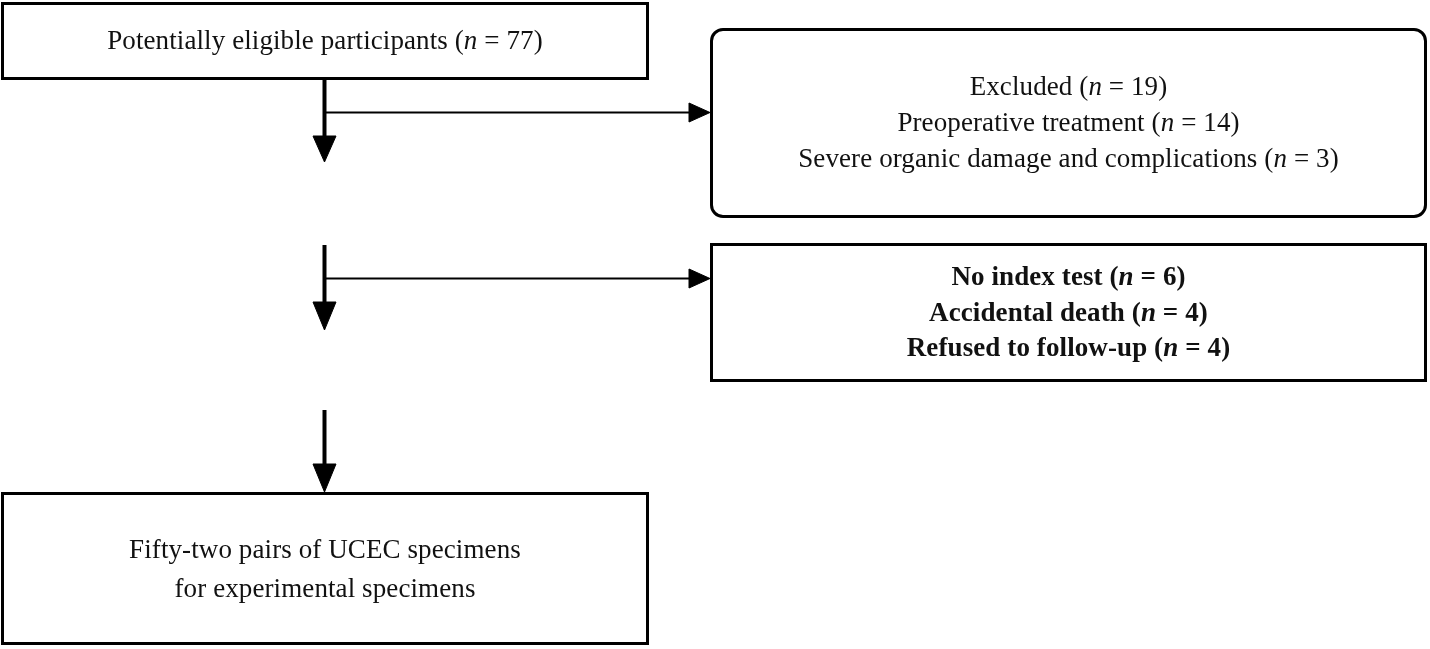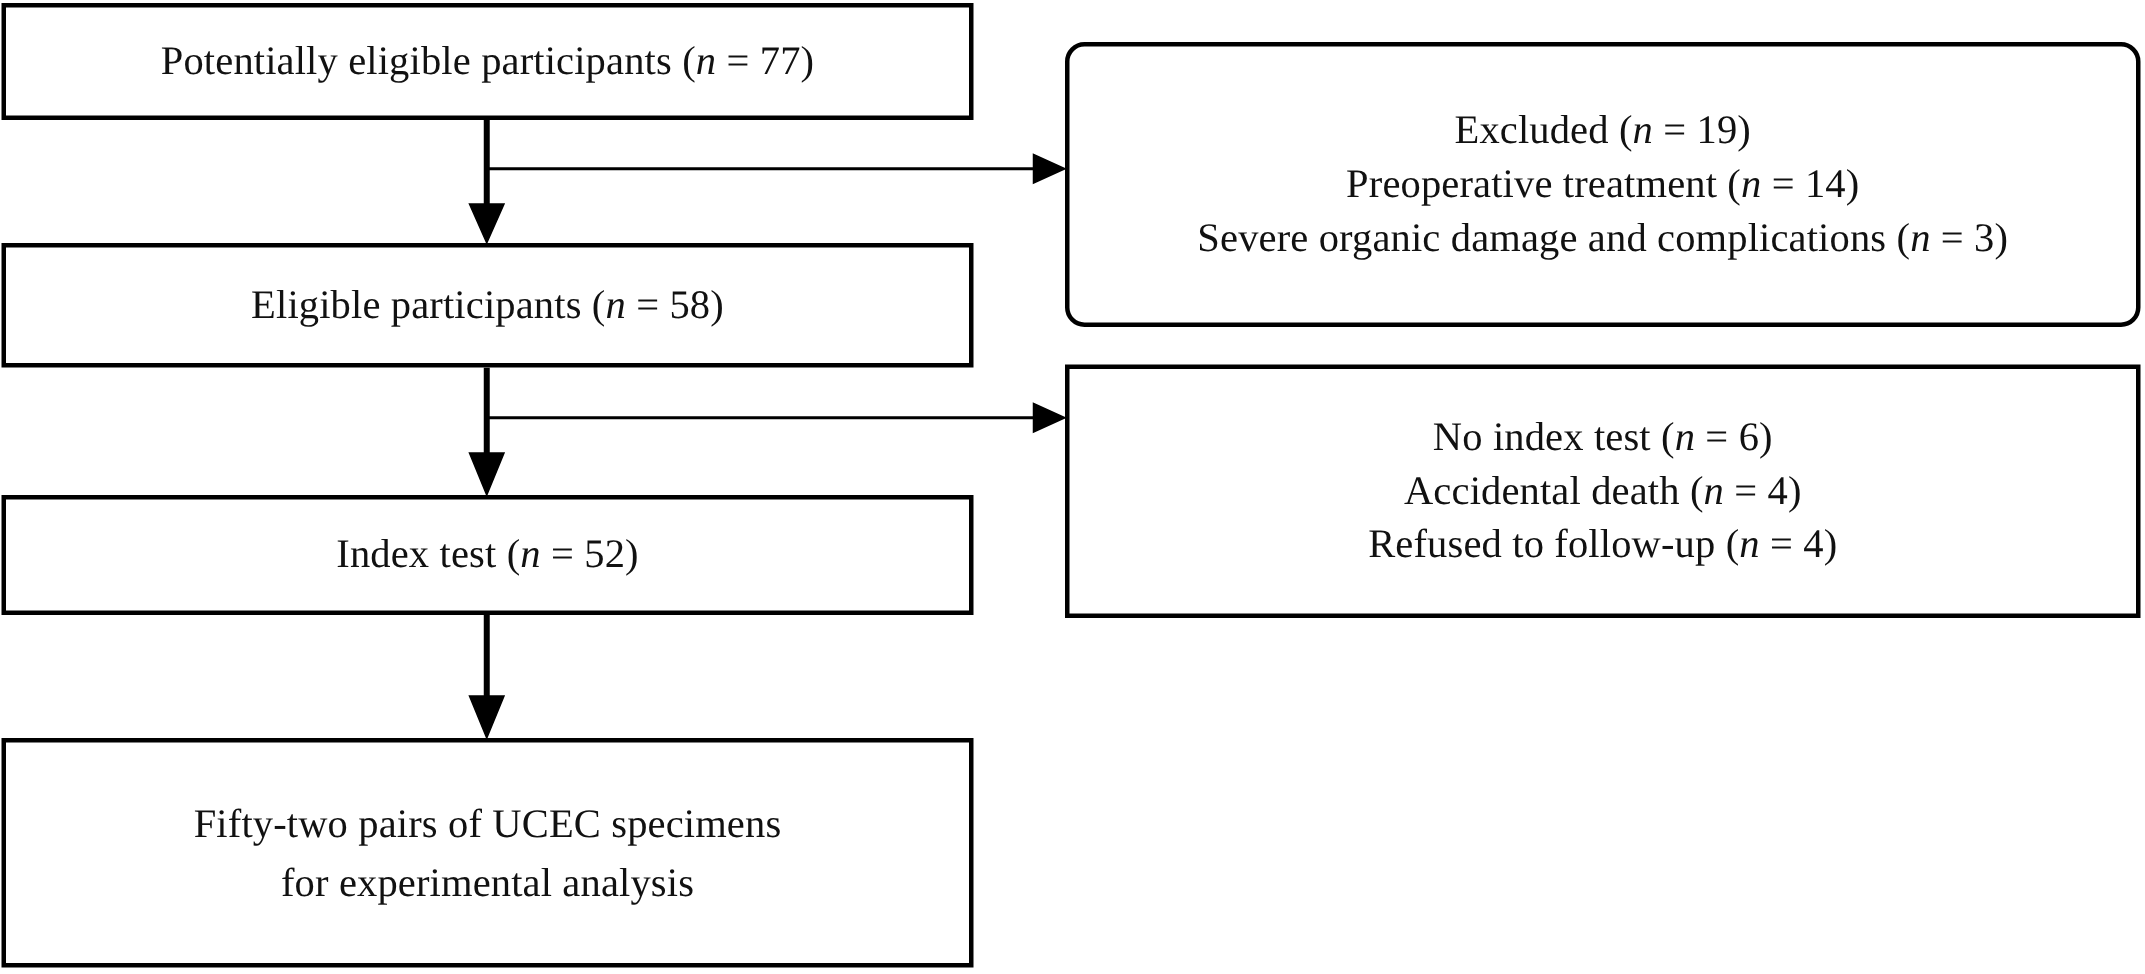--- a/index.html
+++ b/index.html
@@ -35,21 +35,21 @@
 
   
   #node-potentially-eligible{left:1px;top:2px;width:648px;height:78px;}
   #node-eligible{left:1px;top:162px;width:648px;height:83px;}
   #node-index-test{left:1px;top:330px;width:648px;height:80px;}
   #node-specimens{left:1px;top:492px;width:648px;height:153px;}
   #node-specimens .lines{font-size:27px;line-height:1.42;}
 
   
   #node-excluded{left:710px;top:28px;width:717px;height:190px;border-radius:13px;}
-  #node-lost{left:710px;top:243px;width:717px;height:169px;}
+  #node-lost{left:710px;top:243px;width:717px;height:139px;font-weight:bold;}
 
   
   svg#wires{
     position:absolute;left:0;top:0;width:1430px;height:649px;
     pointer-events:none;
   }
 </style>
 </head>
 <body>
 
@@ -83,36 +83,26 @@
 
     </g>
   </svg>
 
   <div class="node" id="node-potentially-eligible">
     <div class="lines">
       <span class="ln">Potentially eligible participants (<em class="var">n</em> = 77)</span>
     </div>
   </div>
 
-  <div class="node" id="node-eligible">
-    <div class="lines">
-      <span class="ln">Eligible participants (<em class="var">n</em> = 58)</span>
-    </div>
-  </div>
 
-  <div class="node" id="node-index-test">
-    <div class="lines">
-      <span class="ln">Index test (<em class="var">n</em> = 52)</span>
-    </div>
-  </div>
 
   <div class="node" id="node-specimens">
     <div class="lines">
       <span class="ln">Fifty-two pairs of UCEC specimens</span>
-      <span class="ln">for experimental analysis</span>
+      <span class="ln">for experimental specimens</span>
     </div>
   </div>
 
   <div class="node" id="node-excluded">
     <div class="lines">
       <span class="ln">Excluded (<em class="var">n</em> = 19)</span>
       <span class="ln">Preoperative treatment (<em class="var">n</em> = 14)</span>
       <span class="ln">Severe organic damage and complications (<em class="var">n</em> = 3)</span>
     </div>
   </div>

